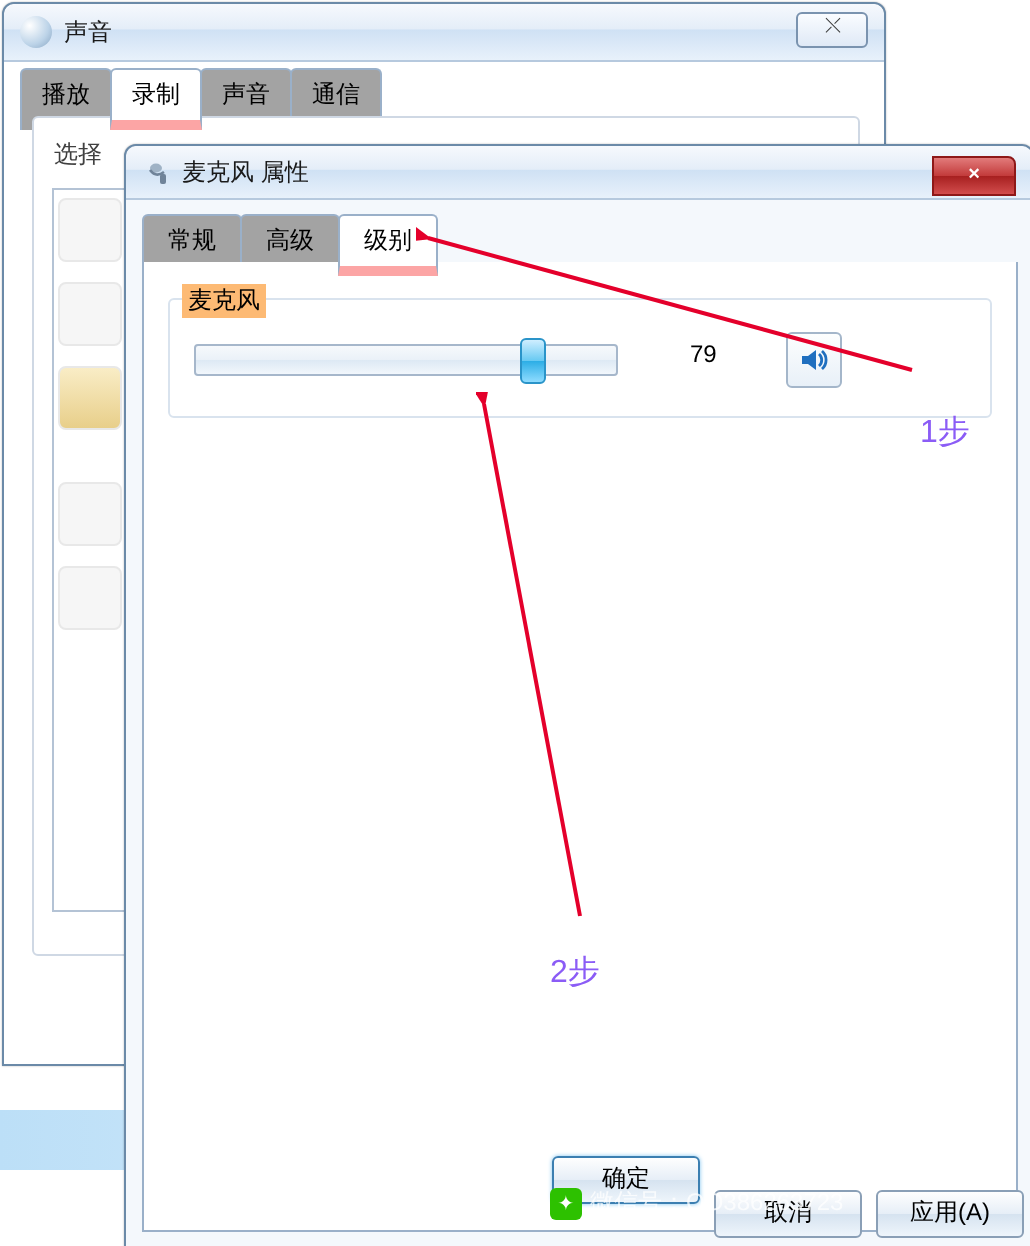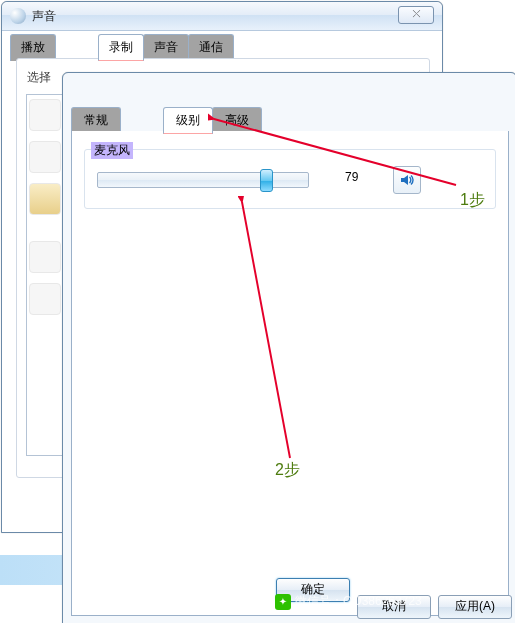--- a/index.html
+++ b/index.html
@@ -75,23 +75,22 @@
     border-bottom: none;
     background: #a3a3a3;
     padding: 4px 12px;
     margin-right: -1px;
     border-radius: 3px 3px 0 0;
     cursor: default;
     position: relative;
   }
   .tab.active {
     background: #fff;
-    border-bottom: 1px solid #fca5a5;
+    border-bottom: 5px solid #fca5a5;
     z-index: 2;
-    margin-left: 43px;
   }
   .content-area {
     position:absolute;
     background:#fff;
   }
   .device-label {
     position:absolute;
     color: #404040;
   }
 
@@ -139,21 +138,21 @@
     background:#fff;
   }
   #mic-group {
     position:absolute;
     left:12px; top:18px; width:410px; height:58px;
     border:1px solid #d9e3ee; border-radius:3px;
     padding:0;
   }
   #mic-group-label {
     position:absolute; left:6px; top:-8px;
-    background:#c4b5fd; padding:0 3px;
+    background:#fdba74; padding:0 3px;
   }
   .slider-track {
     position:absolute;
     left:12px; top:22px; width:210px; height:14px;
     border:1px solid #a6b7cb;
     border-radius:2px;
     background:linear-gradient(#f6f9fc,#eaf1f8 50%,#dde9f4 51%,#f2f7fc);
   }
   .slider-thumb {
     position:absolute;
@@ -181,23 +180,24 @@
     border:1px solid #8a9fb6;
     border-radius:3px;
     background:linear-gradient(#fefefe,#e6eef7 50%,#d6e3f0 51%,#eef5fb);
     text-align:center; line-height:20px;
     cursor:default;
   }
 
   
   .anno-text {
     position:absolute;
-    color:#4d7c0f;
+    color:#8b5cf6;
     font-size:16px;
     z-index:20;
+    margin-top:16px;
   }
   svg.anno-arrow {
     position:absolute; z-index:19; pointer-events:none;
   }
 
   .watermark {
     position:absolute; left:275px; top:593px; z-index:30;
     color:rgba(255,255,255,.75); font-size:12px;
     display:flex; align-items:center; gap:4px;
   }
@@ -231,24 +231,35 @@
     <div class="dev-icon" style="top:4px;"></div>
     <div class="dev-icon" style="top:46px;"></div>
     <div class="dev-icon" style="top:88px; background:linear-gradient(#f9edc6,#e8cf8a);"></div>
     <div class="dev-icon" style="top:146px;"></div>
     <div class="dev-icon" style="top:188px;"></div>
   </div>
 
 </div>
 
 <div id="mic-window" class="window">
+  <div class="titlebar">
+    <span class="icon">
+      <svg width="16" height="16" viewBox="0 0 16 16">
+          <ellipse cx="7" cy="5" rx="3" ry="2.2" fill="#9fb2c5"></ellipse>
+          <path d="M4 6 Q7 10 11 7" stroke="#6f8399" stroke-width="1.3" fill="none"></path>
+          <rect x="9" y="8" width="3" height="5" rx="1" fill="#6f8399"></rect>
+        </svg>
+    </span>
+    <div class="title">麦克风 属性</div>
+    <div class="close-btn red">×</div>
+  </div>
   <div class="tabs" style="left:8px; top:34px;justify-content:space-between;">
     <div class="tab">常规</div>
+    <div class="tab">高级</div>
     <div class="tab active">级别</div>
-    <div class="tab">高级</div>
   </div>
   <div id="mic-content" class="content-area">
     <div id="mic-group">
       <span id="mic-group-label">麦克风</span>
       <div class="slider-track">
         <div class="slider-thumb"></div>
       </div>
       <div class="slider-value">79</div>
       <div class="speaker-btn">
         <svg width="16" height="16" viewBox="0 0 16 16">

